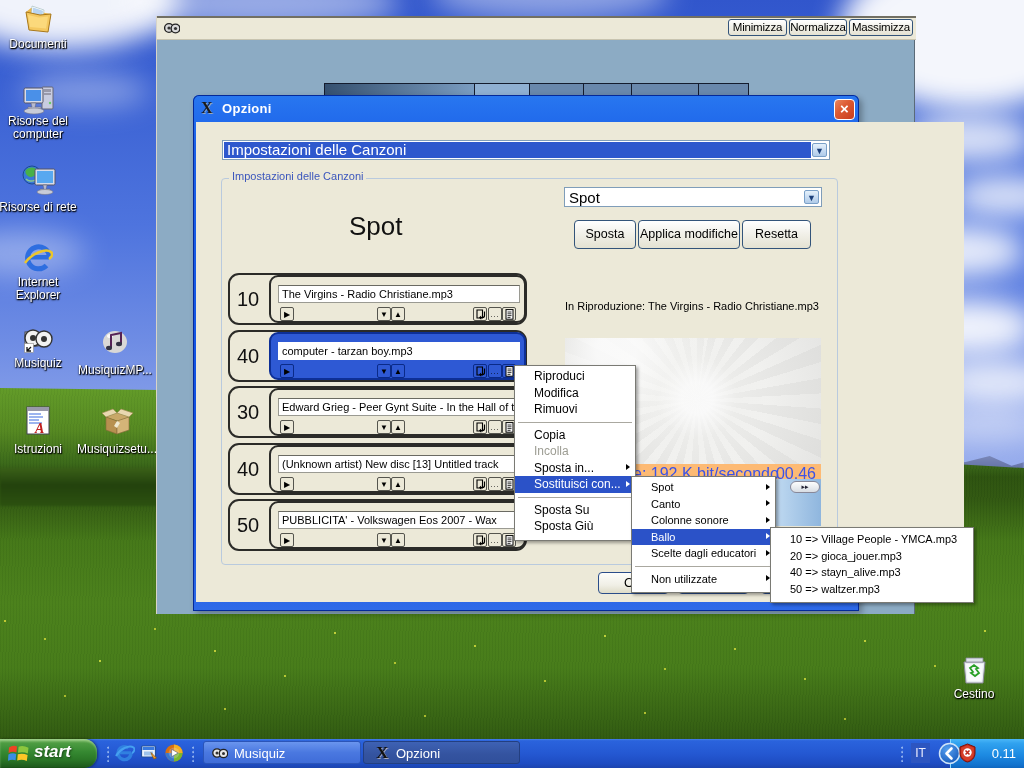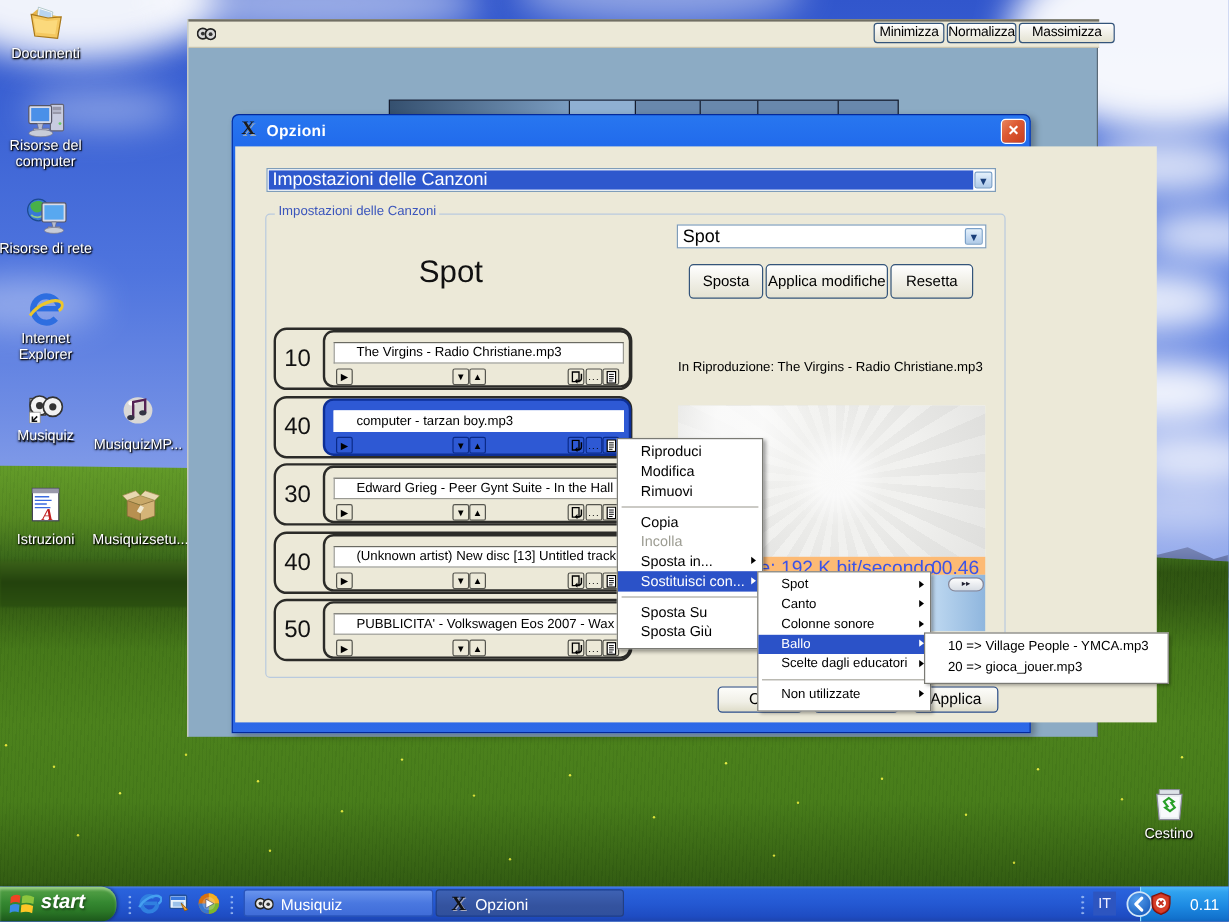--- a/index.html
+++ b/index.html
@@ -39,21 +39,21 @@
 #topcombo{position:absolute;left:26px;top:18px;width:608px;height:20px;background:#fff;border:1px solid #7f9db9;padding:1px}
 #topcombo .sel{position:absolute;left:1px;top:1px;right:18px;bottom:1px;background:#2e58cd;color:#fff;font-size:15px;line-height:16px;padding-left:3px}
 .combtn{position:absolute;right:2px;top:2px;width:15px;height:14px;border:1px solid #7aa0c8;border-radius:2px;background:linear-gradient(180deg,#e5f1fb,#c9ddf3 50%,#b0cbe8);color:#1b3f7a;font-size:9px;text-align:center;line-height:14px}
 #grpbox{position:absolute;left:25px;top:56px;width:617px;height:387px;border:1px solid #b9cade;border-radius:4px}
 #grplab{position:absolute;left:33px;top:48px;background:#ece9d8;padding:0 3px;color:#3b56bc;font-size:11px}
 #bigspot{position:absolute;left:153px;top:89px;font-size:26px;color:#111}
 
 .row{position:absolute;left:32px;width:299px;height:52px;border:2px solid #2b2b28;border-radius:11px}
 .row .num{position:absolute;left:0;top:0;width:36px;height:48px;font-size:20px;color:#111;text-align:center;line-height:48px}
 .row .inner{position:absolute;left:39px;top:0px;width:257px;height:48px;border:2px solid #2b2b28;border-radius:9px;background:#ece9d8}
-.row .fld{position:absolute;left:7px;top:8px;width:242px;height:18px;background:#fff;border:1px solid #9a9a92;border-top-color:#6a6a62;font-size:11px;line-height:16px;padding-left:18px;color:#000;white-space:nowrap;overflow:hidden}
+.row .fld{position:absolute;left:7px;top:8px;width:242px;height:18px;background:#fff;border:1px solid #9a9a92;border-top-color:#6a6a62;font-size:11px;line-height:16px;padding-left:3px;color:#000;white-space:nowrap;overflow:hidden}
 .rbtn{position:absolute;top:30px;width:14px;height:14px;background:#ece9d8;border:1px solid #55554e;border-radius:2px;font-size:8px;color:#000;text-align:center;line-height:13px}
 .row.sel .inner{background:#2e59d4;border-color:#0d2f96}
 .row.sel .fld{border:1px solid #fff}
 .row.sel .rbtn{background:#2e59d4;border-color:#0a2a88;color:#000}
 
 #nowplay{position:absolute;left:369px;top:178px;font-size:11px;color:#000;white-space:nowrap}
 #video{position:absolute;left:369px;top:216px;width:256px;height:126px;overflow:hidden;background:#ededeb}
 #vid1{position:absolute;left:-60px;top:-80px;width:420px;height:300px;
  background:repeating-conic-gradient(from 10deg at 45.7% 47.3%,#e7e7e5 0 7deg,#f2f2f0 7deg 14deg)}
 #vid2{position:absolute;left:0;top:0;width:256px;height:126px;
@@ -188,21 +188,21 @@
 <div id="mainwin">
  <div id="mwtop"></div>
  <svg class="abs" style="left:7px;top:4px" width="16" height="16" viewBox="0 0 16 16">
       <circle cx="5" cy="8" r="4.4" fill="#d8d8d8" stroke="#222" stroke-width="1.4"></circle>
       <circle cx="11.5" cy="8.5" r="4.4" fill="#d8d8d8" stroke="#222" stroke-width="1.4"></circle>
       <circle cx="5" cy="8" r="1.6" fill="#333"></circle>
       <circle cx="11.5" cy="8.5" r="1.6" fill="#333"></circle>
     </svg>
  <div class="xpbtn" style="left:571px;top:3px;width:59px;font-size:11.5px;letter-spacing:-.2px">Minimizza</div>
  <div class="xpbtn" style="left:632px;top:3px;width:58px;font-size:11.5px;letter-spacing:-.2px">Normalizza</div>
- <div class="xpbtn" style="left:692px;top:3px;width:80px;font-size:11.5px;letter-spacing:-.2px">Massimizza</div>
+ <div class="xpbtn" style="left:692px;top:3px;width:64px;font-size:11.5px;letter-spacing:-.2px">Massimizza</div>
  <div id="lvstrip">
       <div class="c1"></div>
       <div class="c2"></div>
       <div class="d" style="left:149px"></div>
       <div class="d" style="left:204px"></div>
       <div class="d" style="left:258px"></div>
       <div class="d" style="left:306px"></div>
       <div class="d" style="left:373px"></div>
     </div>
 </div>
@@ -359,20 +359,22 @@
  <div class="mi">Canto<span class="arr">▶</span></div>
  <div class="mi">Colonne sonore<span class="arr">▶</span></div>
  <div class="mi hl">Ballo<span class="arr">▶</span></div>
  <div class="mi">Scelte dagli educatori<span class="arr">▶</span></div>
  <div class="msep"></div>
  <div class="mi">Non utilizzate<span class="arr">▶</span></div>
 </div>
 <div class="menu" id="menu3" style="left:770px;top:527px;width:204px;padding:3px 0 5px;font-size:11px">
  <div class="mi">10 =&gt; Village People - YMCA.mp3</div>
  <div class="mi">20 =&gt; gioca_jouer.mp3</div>
+ <div class="mi">40 =&gt; stayn_alive.mp3</div>
+ <div class="mi">50 =&gt; waltzer.mp3</div>
 </div>
 
 <div id="taskbar">
  <div id="startbtn">
   <svg class="abs" style="left:7px;top:4px" width="24" height="21" viewBox="0 0 24 21">
    <path d="M2 4.5Q6 1.5 10 3.5L9.4 9.5Q5.5 7.8 1.6 10Z" fill="#ee4423"></path>
    <path d="M11.6 3.8Q16 2 21.5 4.8L20.8 10.4Q16 8.4 11 9.7Z" fill="#8cc63e"></path>
    <path d="M1.4 11.5Q5.4 9.4 9.2 11L8.6 17.3Q5 15.8 1 17.8Z" fill="#3a8de4"></path>
    <path d="M10.8 11.2Q15.5 9.8 20.6 11.9L19.8 18Q15.2 16 10.2 17.5Z" fill="#fdc626"></path>
   </svg>

